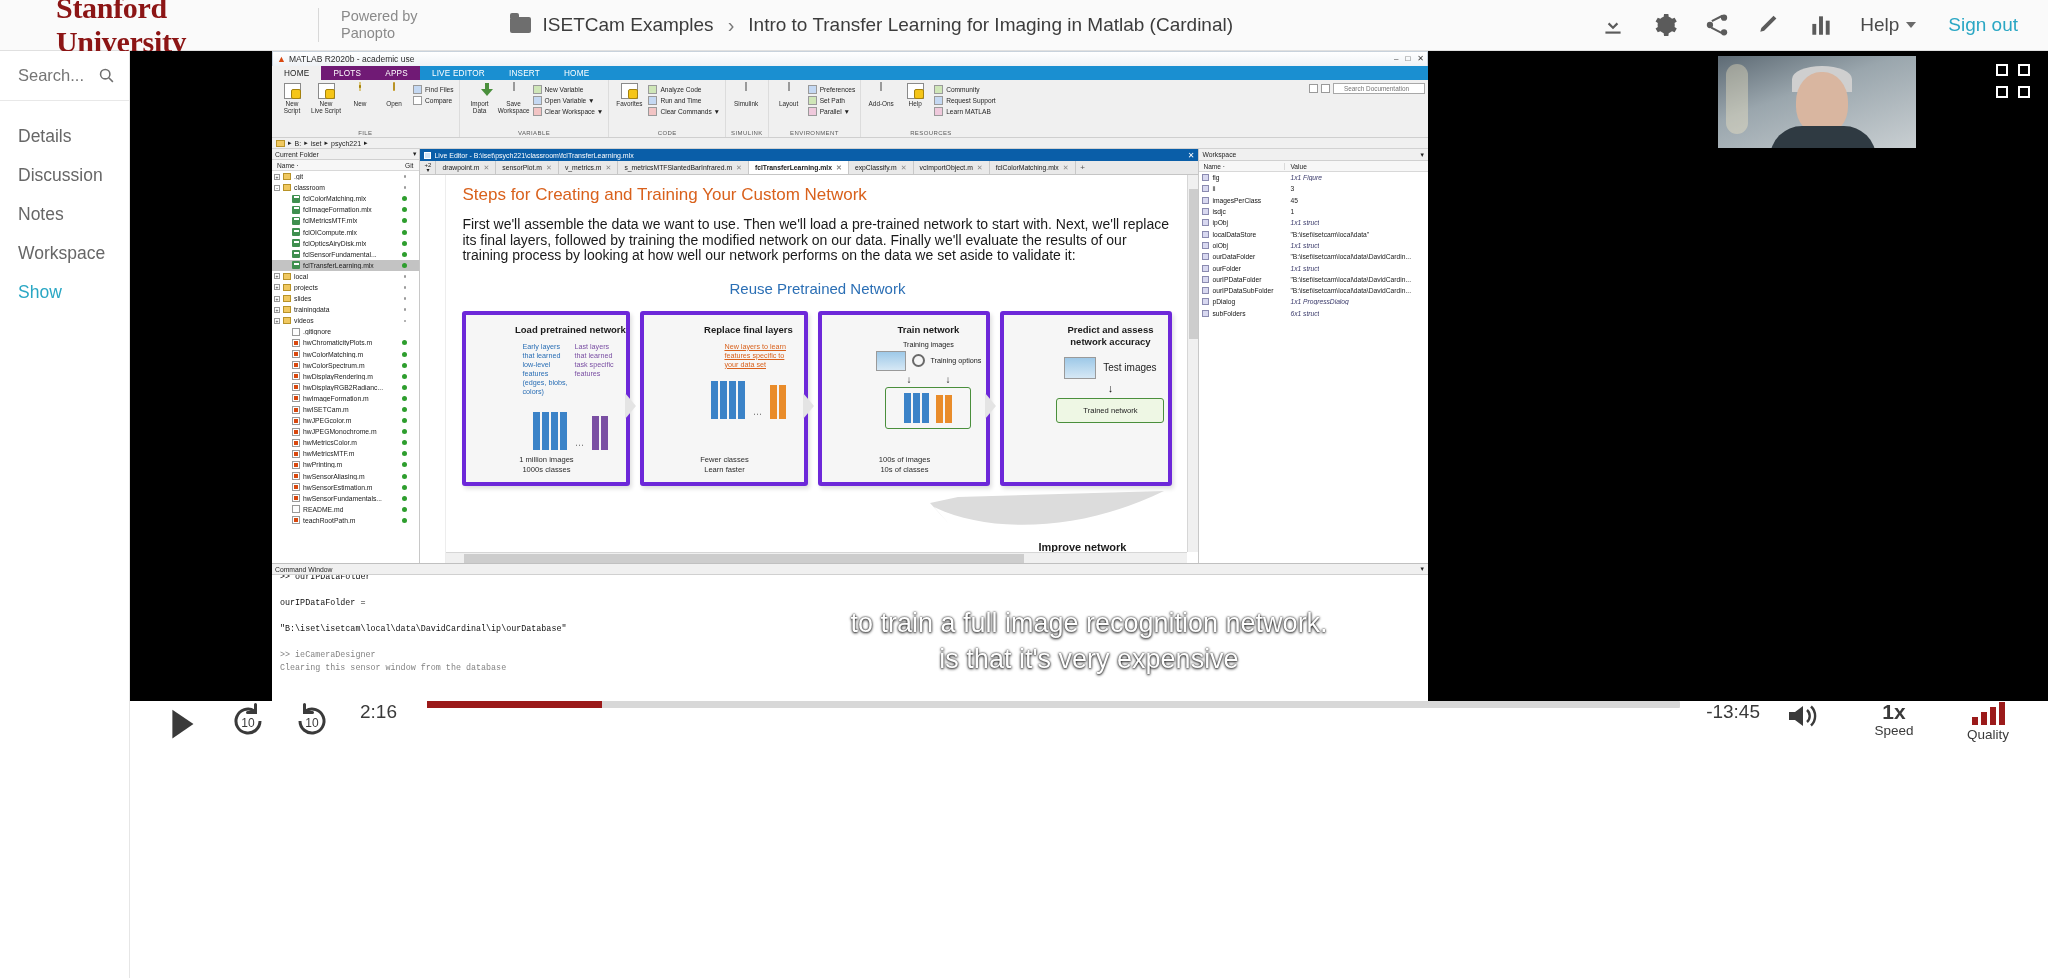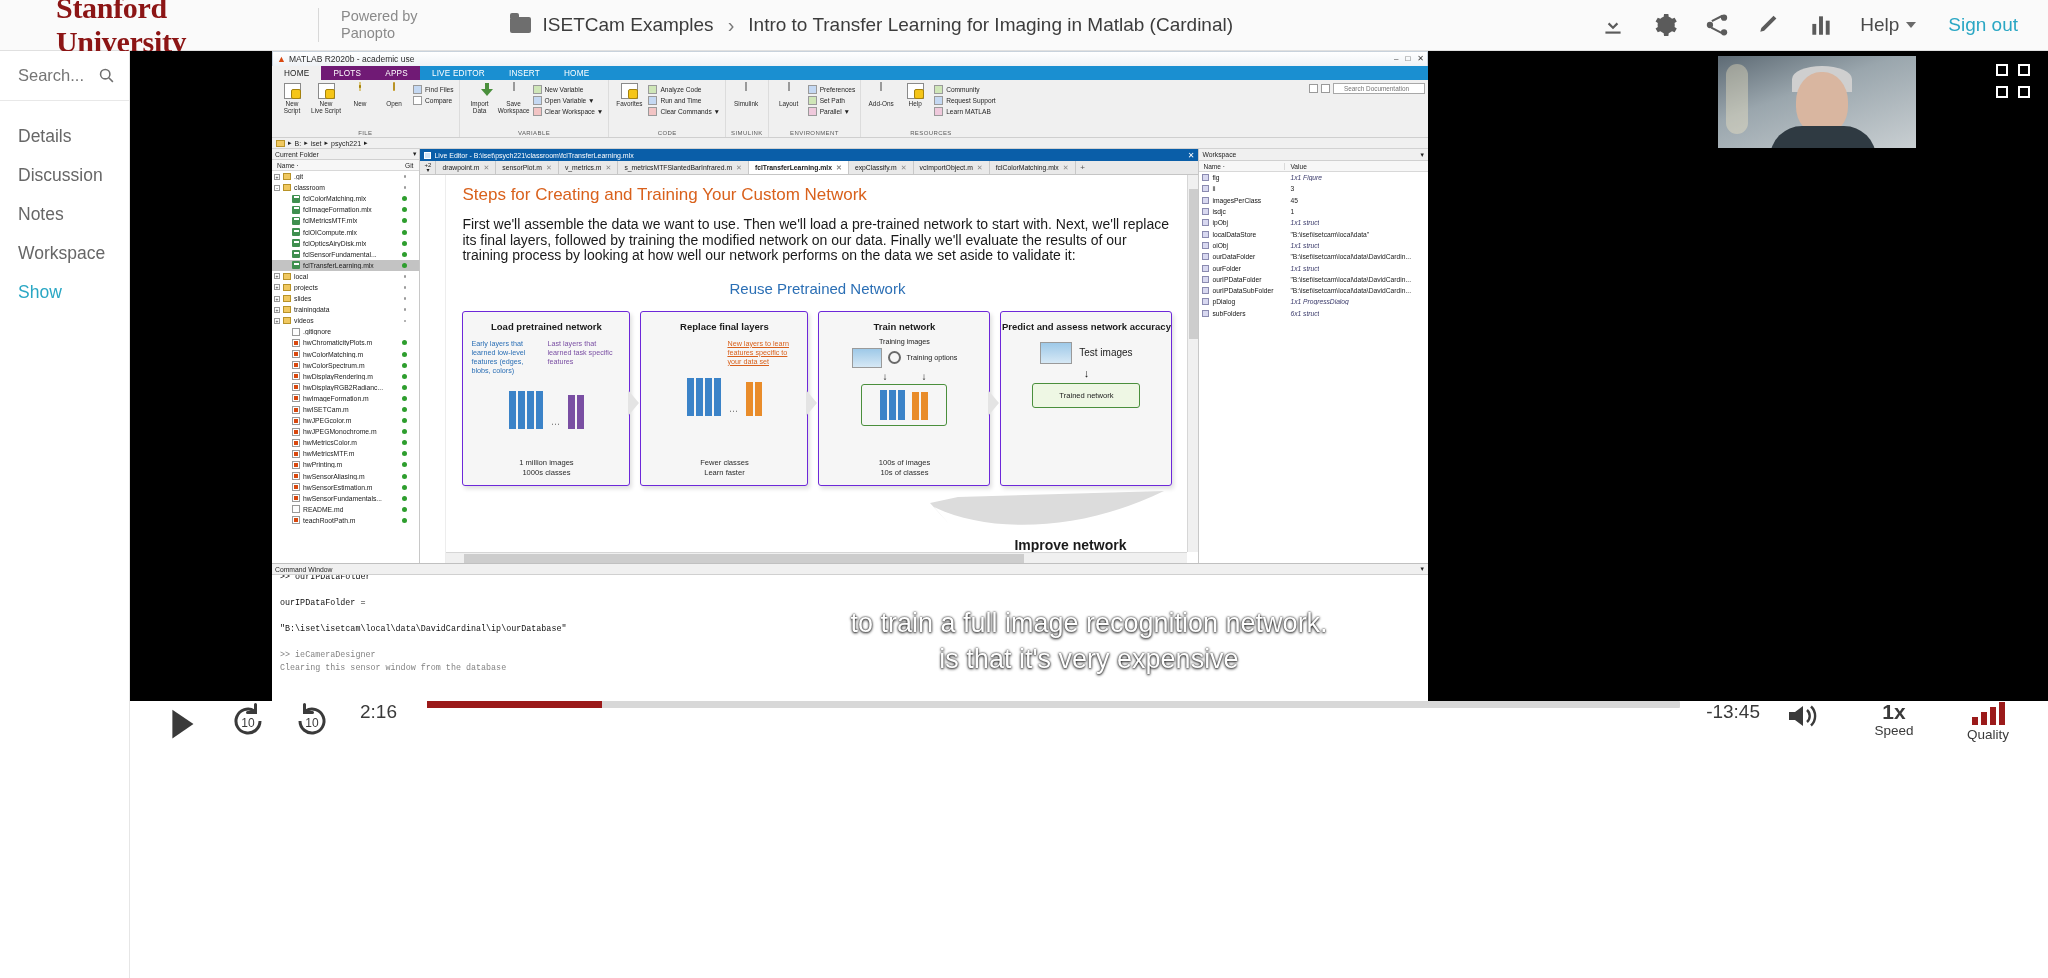--- a/index.html
+++ b/index.html
@@ -288,23 +288,24 @@
   }
   .doc-p {
     font-size: 14px; color: #1a1a1a; line-height: 15.5px; max-width: 800px;
     margin-bottom: 16px;
   }
   .fig-title {
     text-align: center; font-size: 15px; color: #2b6fb5; margin: 8px 0 14px;
   }
   .cards { display: flex; gap: 10px; justify-content: center; align-items: stretch; }
   .card {
-    width: 168px; height: 175px; background: #f6f6f6; border: 1px solid #6d28d9;
+    width: 168px; height: 175px; background: #f6f6f6; border: 4px solid #6d28d9;
     border-radius: 3px; position: relative; padding-top: 9px;
     box-shadow: 2px 3px 4px rgba(0,0,0,0.12);
+    padding-left: 48px;
   }
   .card.big { width: 172px; }
   .card-t { text-align: center; font-size: 9.5px; color: #1b1b1b; font-weight: 700; line-height: 12px;}
   .card-sub { font-size: 7.2px; line-height: 9px; }
   .card-sub.blue { color: #2b6fb5; }
   .card-sub.pur { color: #7a4fa3; }
   .card-sub.org { color: #d9611c; }
   .card-foot {
     position: absolute; bottom: 7px; left: 0; right: 0; text-align: center;
     font-size: 7.6px; color: #2b2b2b; line-height: 10px;
@@ -312,21 +313,21 @@
   .bars { display: flex; align-items: flex-end; gap: 2px; }
   .bar { width: 7px; background: #3b83c8; }
   .bar.p { background: #7a4fa3; }
   .bar.o { background: #e98c2a; }
   .arrow-sh {
     position: absolute; right: -10px; top: 78px; width: 0; height: 0;
     border-top: 13px solid transparent; border-bottom: 13px solid transparent;
     border-left: 11px solid #e4e4e4; z-index: 5;
   }
   .improve {
-    position: absolute; right: 72px; bottom: 10px; font-size: 14px;
+    position: absolute; right: 72px; bottom: 10px; font-size: 11px;
     font-weight: 700; color: #1b1b1b;
   }
   .swoosh {
     position: absolute; right: 30px; bottom: 28px; width: 240px; height: 50px;
   }
   .ed-vscroll {
     position: absolute; right: 0; top: 0; width: 11px; bottom: 11px;
     background: #f0f0f0; border-left: 1px solid #d6d6d6;
   }
   .ed-vthumb { position: absolute; top: 14px; left: 1px; width: 9px; height: 150px; background: #cdcdcd; }

